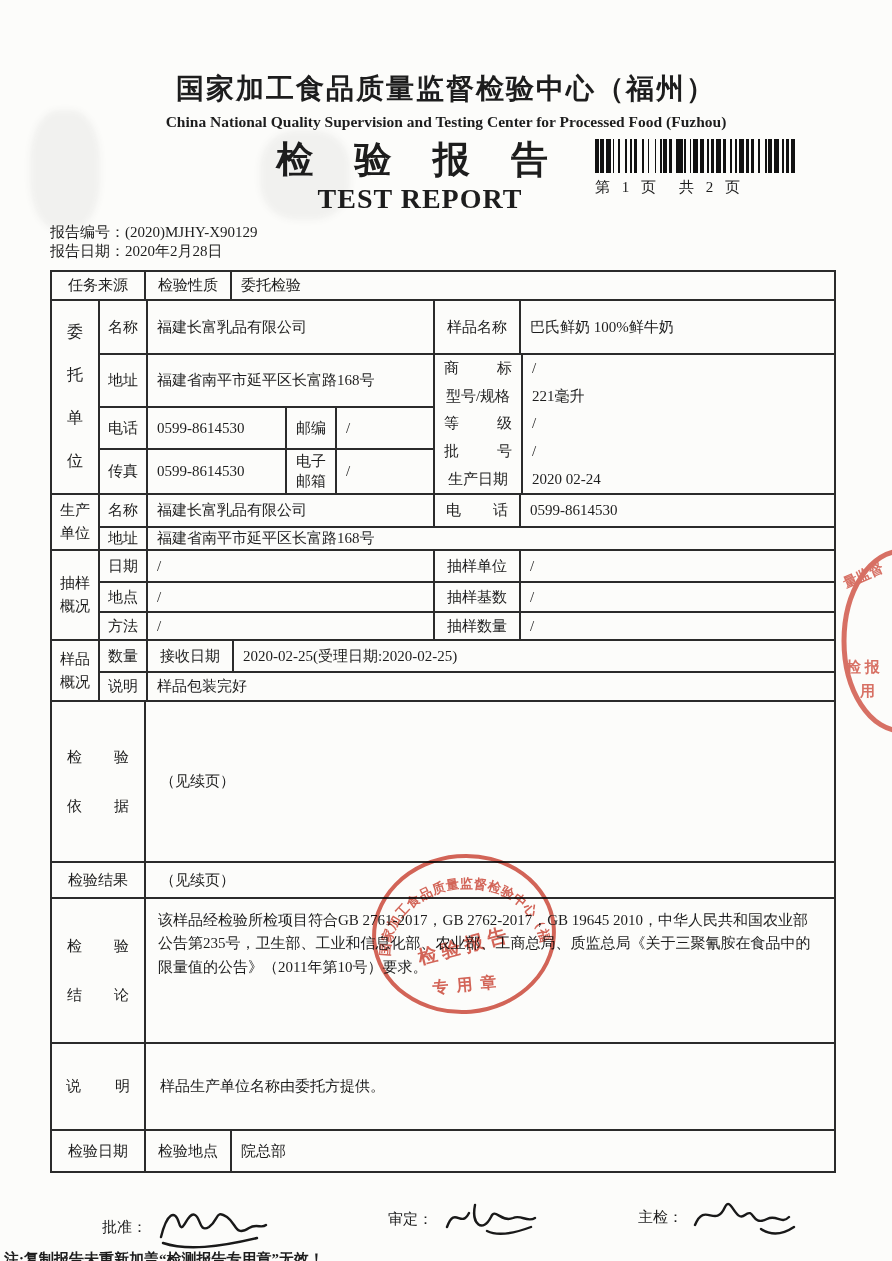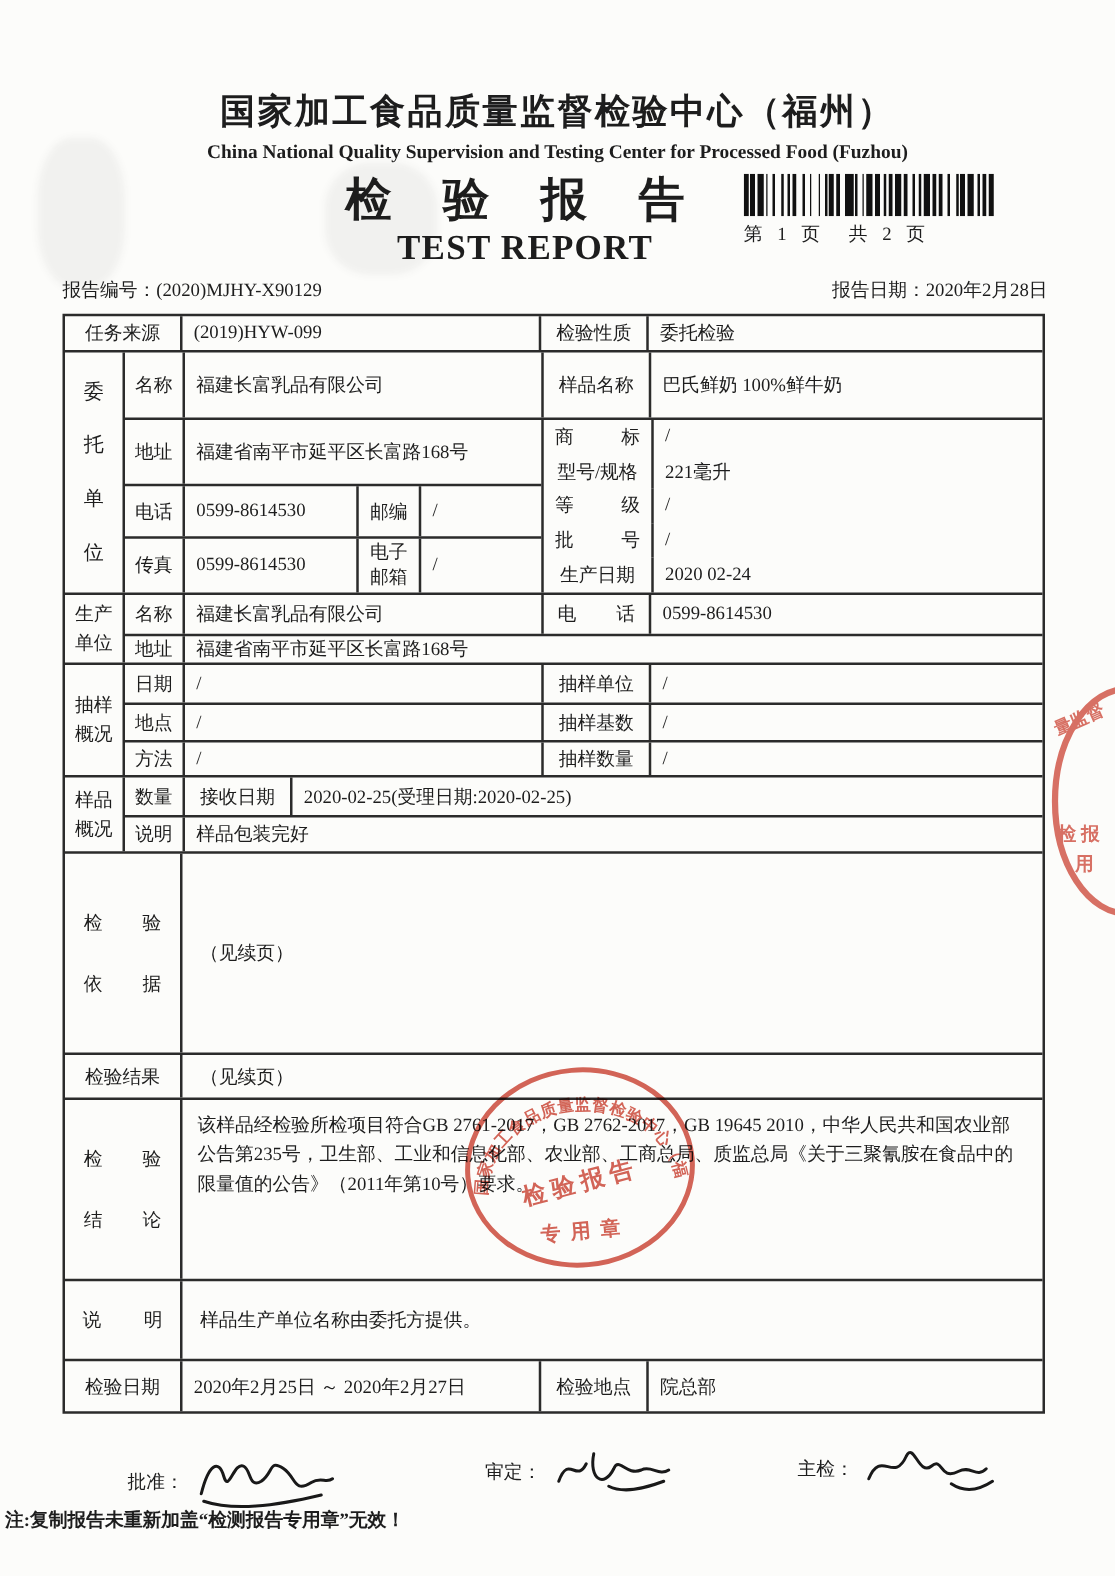--- a/index.html
+++ b/index.html
@@ -10,38 +10,38 @@
   
   .org-cn{ padding-top:70px; text-align:center; font-size:28px; font-weight:bold; letter-spacing:2px; }
   .org-en{ margin-top:5px; text-align:center; font-size:15.5px; font-weight:bold; }
   .titles{ width:760px; margin-left:40px; text-align:center; }
   .title-cn{ margin-top:4px; font-size:37px; font-weight:bold; letter-spacing:16px; }
   .title-en{ font-size:28px; font-weight:bold; letter-spacing:1px; line-height:1.0; }
   .barcode{ position:absolute; left:595px; top:139px; width:243px; height:34px; display:flex; align-items:stretch; overflow:hidden; }
   .barcode .b{ height:100%; flex:0 0 auto; }
   .barcode .d{ background:#111; }
   .page-info{ position:absolute; left:595px; top:178px; font-size:15px; letter-spacing:4px; }
-  .meta-row{ display:flex; justify-content:space-between; width:788px; margin:10px 0 0 50px; font-size:15px; }
+  .meta-row{ display:flex; justify-content:space-between; width:788px; margin:10px 0 0 50px; font-size:15px;flex-direction:column; }
   .meta-row .m{ white-space:nowrap; }
 
   
   .tbl{ width:786px; margin:9px 12px 0 50px; border:2px solid var(--line); display:flex; flex-direction:column; font-size:15px; }
   .row{ display:flex; align-items:stretch; }
   .row > *:not(:first-child){ border-left:2px solid var(--line); }
   .stack{ display:flex; flex-direction:column; }
   .stack > *:not(:first-child){ border-top:2px solid var(--line); }
   .cell{ display:flex; align-items:center; overflow:hidden; }
   .lab{ justify-content:center; text-align:center; padding:1px 2px; }
   .val{ padding-left:9px; }
   .grow{ flex:1 1 auto; min-width:0; }
   .w46{ flex:0 0 46px; } .w50{ flex:0 0 50px; } .w86{ flex:0 0 86px; }
   .w92{ flex:0 0 92px; } .w139{ flex:0 0 139px; } .w287{ flex:0 0 287px; } .w333{ flex:0 0 333px; }
   .h27{ height:27px; } .h35{ height:35px; } .h36{ height:36px; } .h42{ height:42px; }
   .h51{ height:51px; } .h52{ height:52px; } .h61{ height:61px; } .h66{ height:56px; }
-  .h87{ height:64px; } .h90{ height:90px; } .h145{ height:145px; } .h161{ height:161px; }
+  .h87{ height:87px; } .h90{ height:90px; } .h145{ height:145px; } .h161{ height:161px; }
   .h194{ height:194px; } .h30{ height:30px; }
   .vlabel{ display:flex; flex-direction:column; align-items:center; justify-content:space-around; padding:10px 0; font-size:16px; }
   .vlabel2{ display:flex; flex-direction:column; align-items:center; justify-content:center; gap:4px; font-size:15px; }
   .jlab{ width:100%; padding:0 9px; text-align:justify; text-align-last:justify; }
   .bigcell{ display:flex; flex-direction:column; flex:1 1 auto; min-width:0; }
   .line{ flex:1 1 0; display:flex; align-items:center; }
   .line > *:not(:first-child){ border-left:2px solid var(--line); height:100%; display:flex; align-items:center; }
   .lab2{ flex:0 0 86px; display:flex; align-items:center; justify-content:center; }
   .two-line{ display:flex; flex-direction:column; align-items:center; justify-content:center; gap:30px; }
   .two-line .jlab{ width:62px; padding:0; }
@@ -151,21 +151,20 @@
     </div>
     <div class="m">
       <span>报告日期：</span><span>2020年2月28日</span>
     </div>
   </div>
 
   <div class="tbl stack">
 
     <div class="row h27">
       <div class="cell lab w92">任务来源</div>
-      <div class="cell val w287">(2019)HYW-099</div>
       <div class="cell lab w86">检验性质</div>
       <div class="cell val grow">委托检验</div>
     </div>
 
     <div class="row h194">
       <div class="cell w46 vlabel">
         <span>委</span>
         <span>托</span>
         <span>单</span>
         <span>位</span>
@@ -317,21 +316,20 @@
 
     <div class="row h87">
       <div class="cell lab w92">
           <span class="jlab" style="width:64px;padding:0;">说　　明</span>
         </div>
       <div class="cell val grow" style="padding-left:14px;">样品生产单位名称由委托方提供。</div>
     </div>
 
     <div class="row h42">
       <div class="cell lab w92">检验日期</div>
-      <div class="cell val w287">2020年2月25日 ～ 2020年2月27日</div>
       <div class="cell lab w86">检验地点</div>
       <div class="cell val grow">院总部</div>
     </div>
   </div>
 
   <div class="sig-row">
     <div class="sig sig-a">
       <span>批准：</span>
       <svg width="118" height="48" viewBox="0 0 118 48">
         <path d="M8,34 C14,10 22,6 26,20 C30,34 34,8 42,12 C48,15 46,30 56,24 C66,17 62,6 74,14 C84,21 82,34 96,25 C104,20 108,26 113,22 M10,40 C34,48 66,44 104,35" fill="none" stroke="#191919" stroke-width="2.4" stroke-linecap="round"></path>

